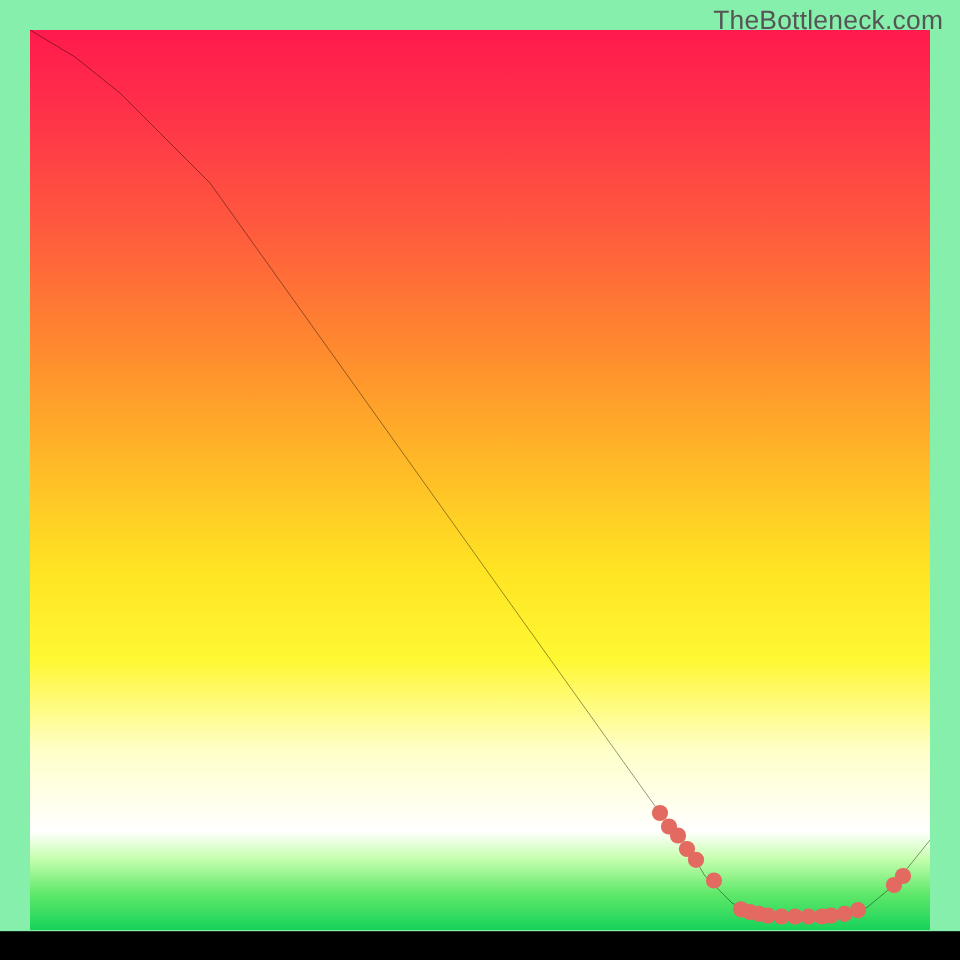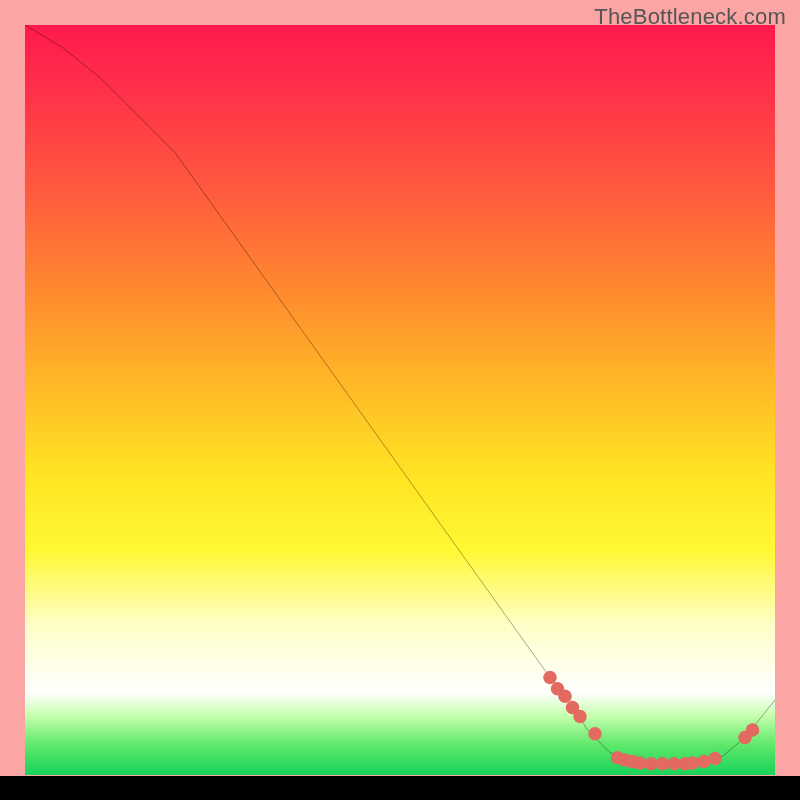--- a/index.html
+++ b/index.html
@@ -8,21 +8,21 @@
     width: 800px;
     height: 800px;
     background: #000;
     overflow: hidden;
     font-family: Arial, Helvetica, sans-serif;
   }
   .frame {
     position: relative;
     width: 800px;
     height: 776px;
-    background: #fca5a5;
+    background: #86efac;
   }
   .watermark {
     position: absolute;
     top: 4px;
     right: 14px;
     color: #555;
     font-size: 22px;
     letter-spacing: 0.2px;
     z-index: 5;
     user-select: none;

